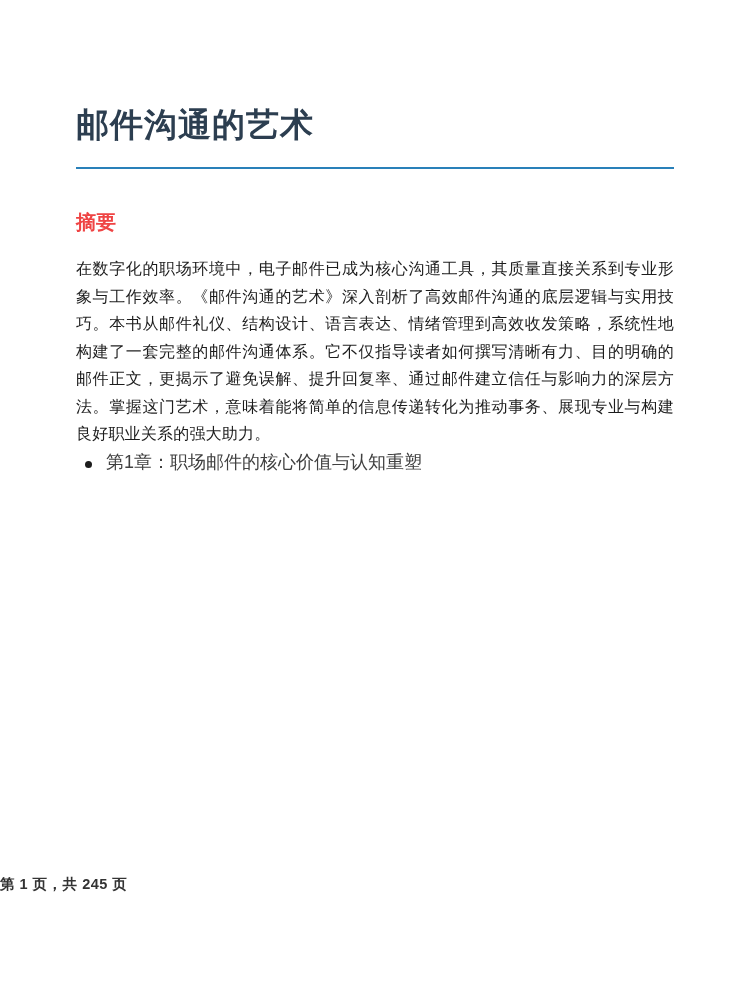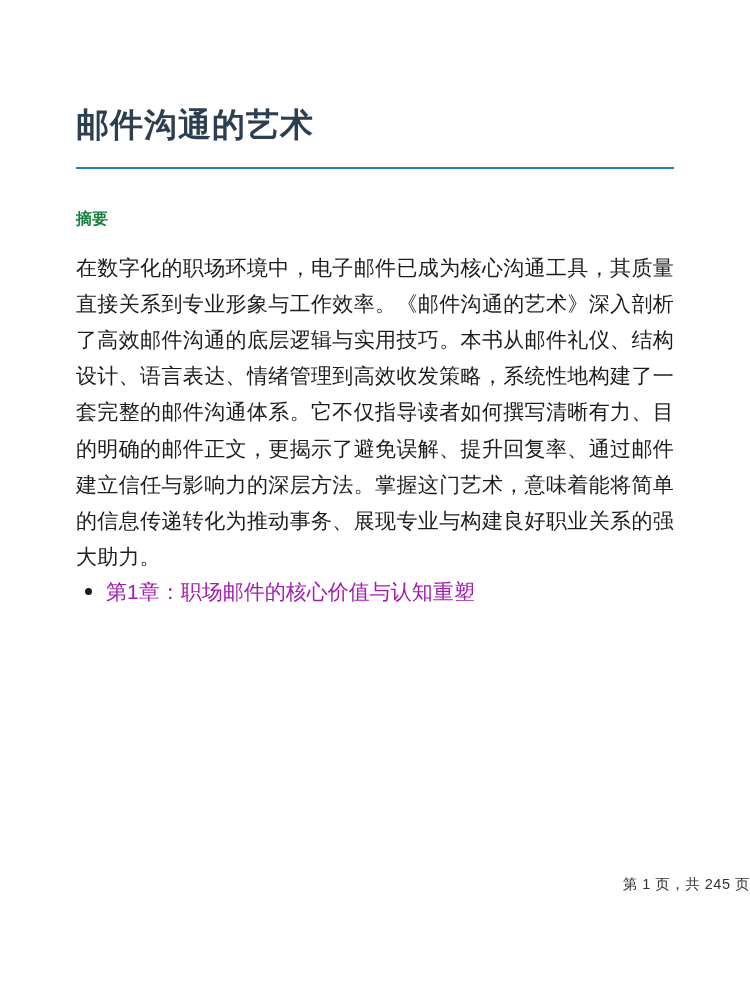--- a/index.html
+++ b/index.html
@@ -30,46 +30,46 @@
     margin: 0 0 22px 0;
     line-height: 1.25;
   }
   .title-rule {
     height: 2px;
     background: #2980b9;
     width: 100%;
     margin-bottom: 40px;
   }
   .section-heading {
-    font-size: 16px;
+    font-size: 20px;
     font-weight: bold;
-    color: #15803d;
+    color: #ef4444;
     margin: 0 0 20px 0;
     line-height: 1.3;
   }
   .abstract-text {
-    font-size: 21px;
+    font-size: 16px;
     line-height: 1.72;
     color: #1c1c1c;
     margin: 0;
     text-align: justify;
     letter-spacing: 0.2px;
   }
   .toc-heading {
     margin-top: 46px;
   }
   ul.toc-list {
     list-style: none;
     margin: 0;
     padding: 0;
   }
   li.toc-chapter {
-    font-size: 21px;
+    font-size: 18px;
     line-height: 1.6;
-    color: #a21caf;
+    color: #404040;
     position: relative;
     padding-left: 30px;
     margin-bottom: 22px;
   }
   li.toc-chapter::before {
     content: "";
     position: absolute;
     left: 9px;
     top: 13px;
     width: 7px;
@@ -92,27 +92,27 @@
     top: 12px;
     width: 7px;
     height: 7px;
     border-radius: 50%;
     border: 1.5px solid #1c1c1c;
     background: transparent;
     box-sizing: border-box;
   }
   .page-footer {
     position: absolute;
-    left: 8px;
+    left: 0;
     right: 0;
     bottom: 22px;
-    text-align: right;
+    text-align: left;
     font-size: 14.5px;
     color: #333333;
-    font-weight: normal;
+    font-weight: bold;
     letter-spacing: 0.5px;
   }
 </style>
 </head>
 <body>
 
 <div class="page">
 
   <h1 class="doc-title">邮件沟通的艺术</h1>
 

